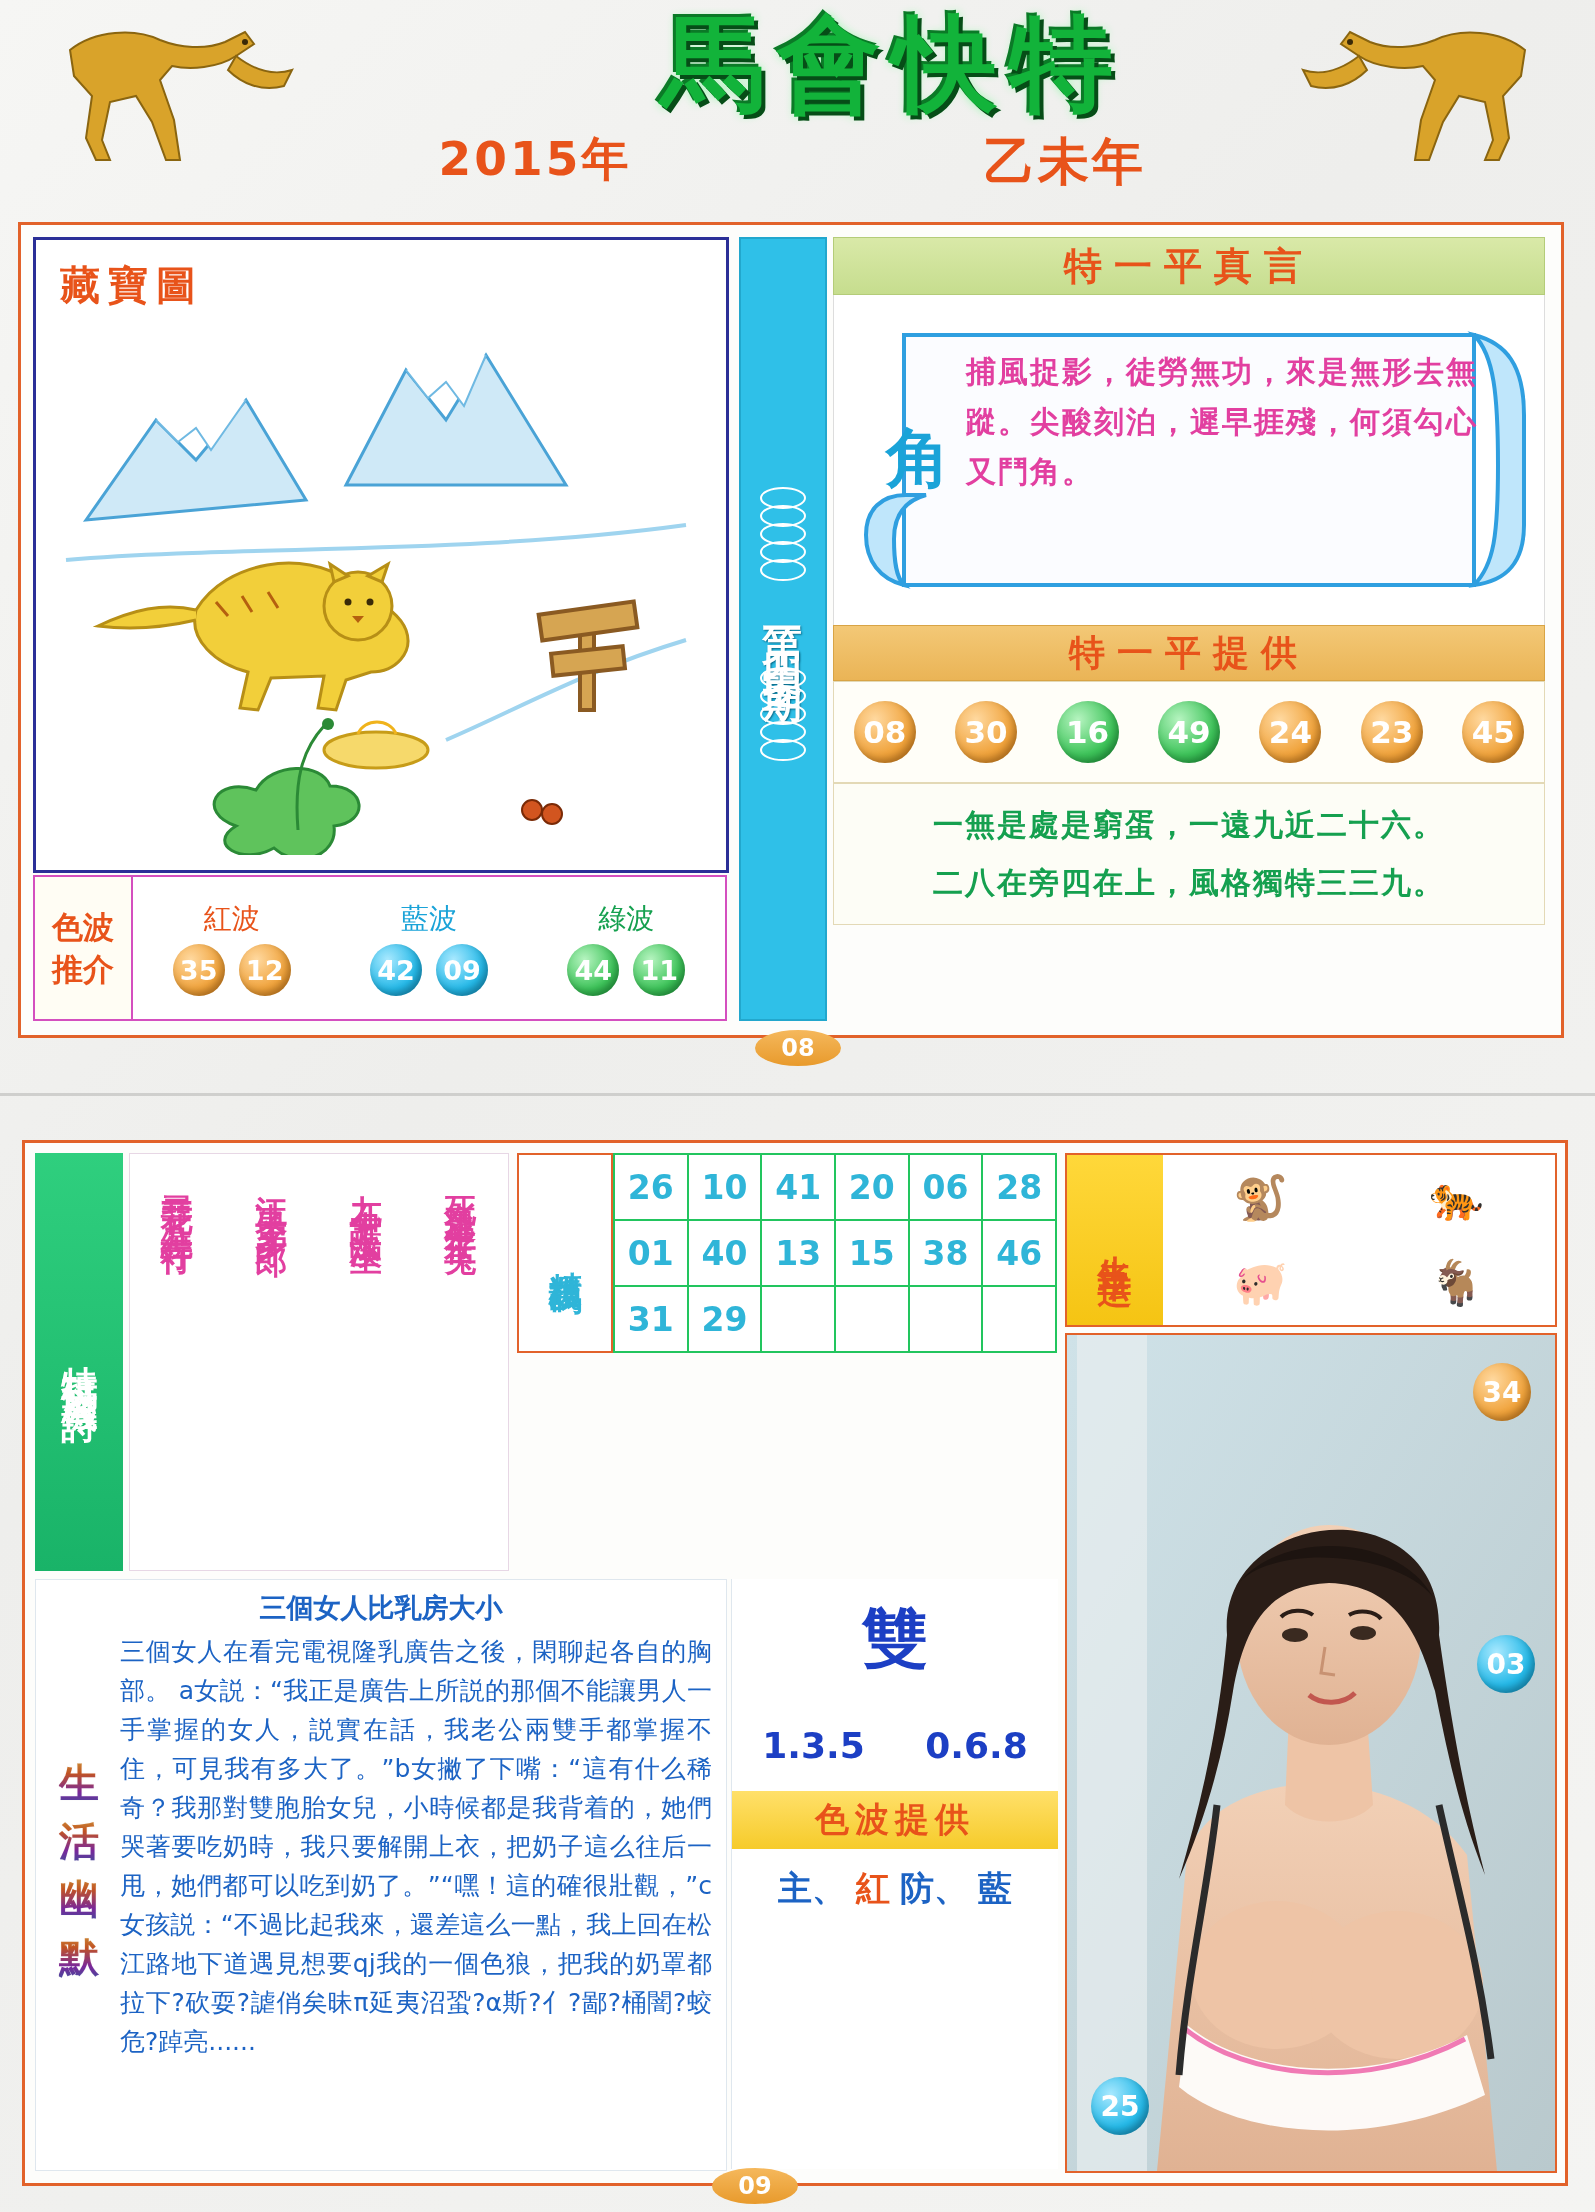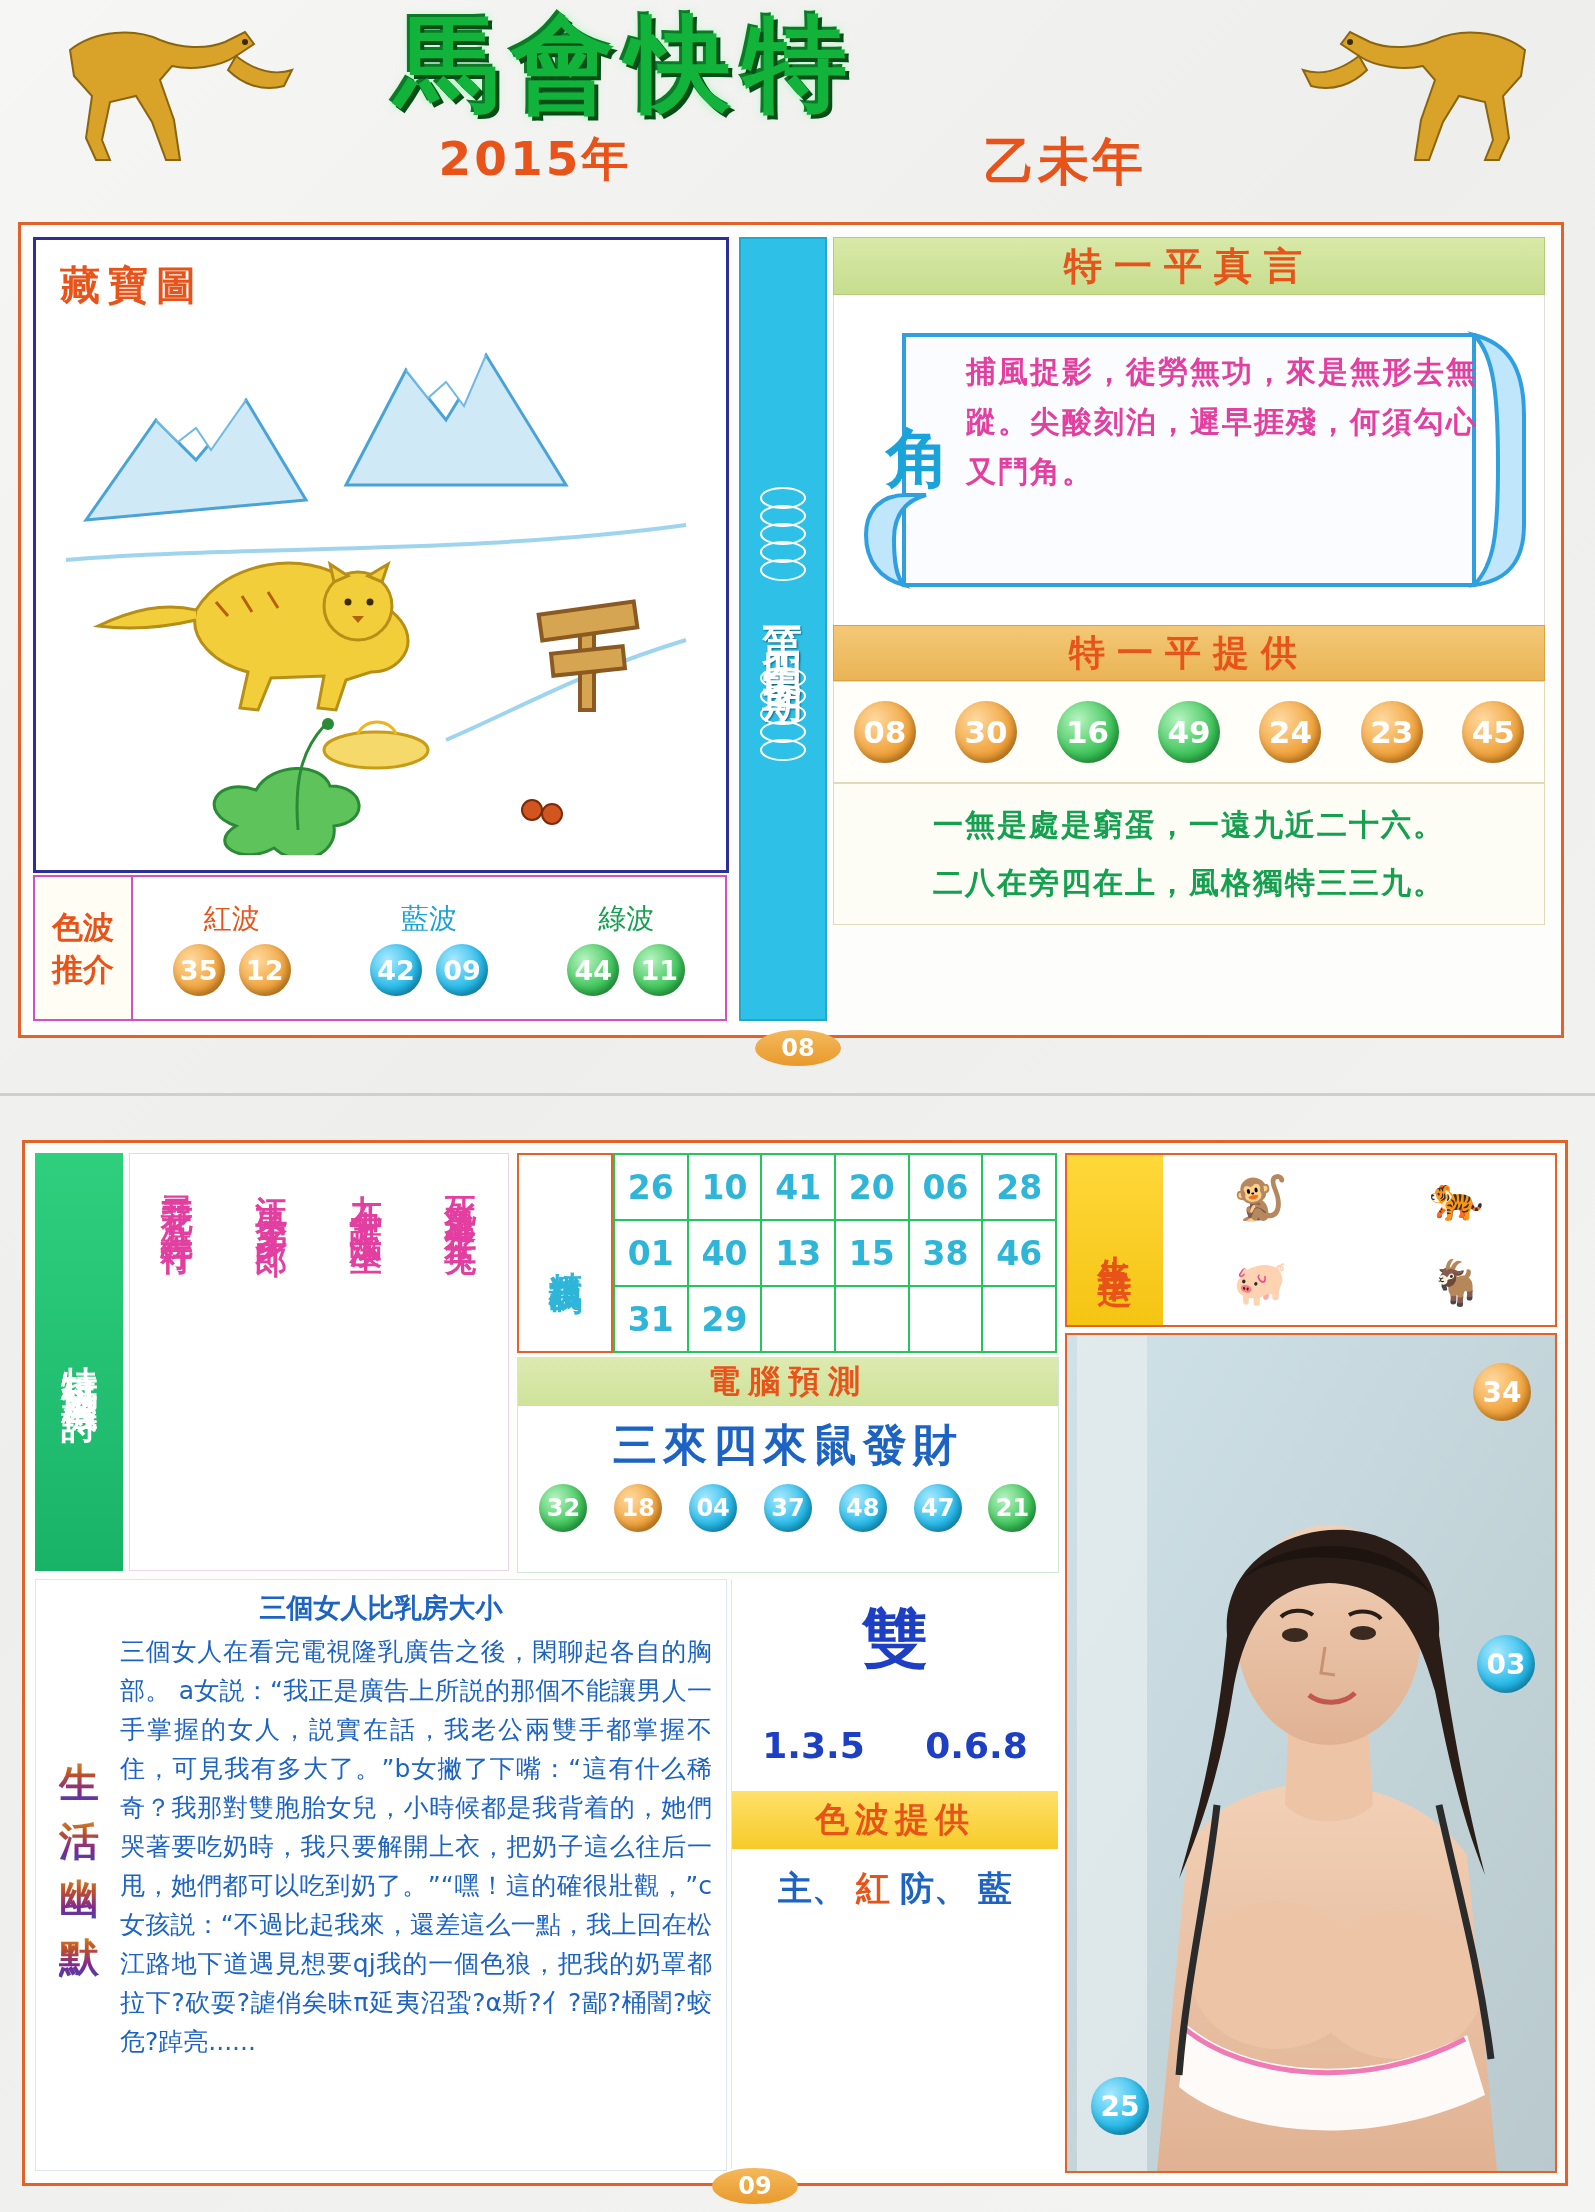--- a/index.html
+++ b/index.html
@@ -9,21 +9,21 @@
     font-family:"DejaVu Sans","Liberation Sans",sans-serif;
     overflow:hidden;
   }
   .page{position:absolute;inset:0;background:
      linear-gradient(135deg,#f6f6f4 0%,#eeeeec 40%,#f4f4f2 100%);}
 
   
   .header{position:absolute;left:0;top:0;width:1595px;height:210px;}
   .title-main{
     position:absolute;left:395px;top:5px;width:730px;height:120px;
-    text-align:left;font-size:104px;line-height:118px;font-weight:bold;
+    text-align:right;font-size:104px;line-height:118px;font-weight:bold;
     color:#12b33a;
     text-shadow:
        4px 4px 0 #064d17, -3px -3px 0 #0b7a27,
        0 0 10px #9cf7b0;
     letter-spacing:12px;
     font-family:"DejaVu Sans","Liberation Sans",sans-serif;
   }
   .title-year{
     position:absolute;left:370px;top:128px;width:330px;
     text-align:center;font-size:47px;color:#e8531a;font-weight:bold;
@@ -451,33 +451,20 @@
           <td>29</td>
           <td></td>
           <td></td>
           <td></td>
           <td></td>
         </tr>
       </tbody>
         </table>
     </div>
 
-    <div class="predict">
-      <div class="predict-bar">電腦預測</div>
-      <div class="predict-text">三來四來鼠發財</div>
-      <div class="predict-balls">
-        <div class="ball green">32</div>
-        <div class="ball red">18</div>
-        <div class="ball blue">04</div>
-        <div class="ball blue">37</div>
-        <div class="ball blue">48</div>
-        <div class="ball blue">47</div>
-        <div class="ball green">21</div>
-      </div>
-    </div>
 
     <div class="zodiac">
       <div class="zodiac-label">
         <span>生肖幸运</span>
       </div>
       <div class="zodiac-imgs">
         <div>🐒</div>
         <div>🐅</div>
         <div>🐖</div>
         <div>🐐</div>

